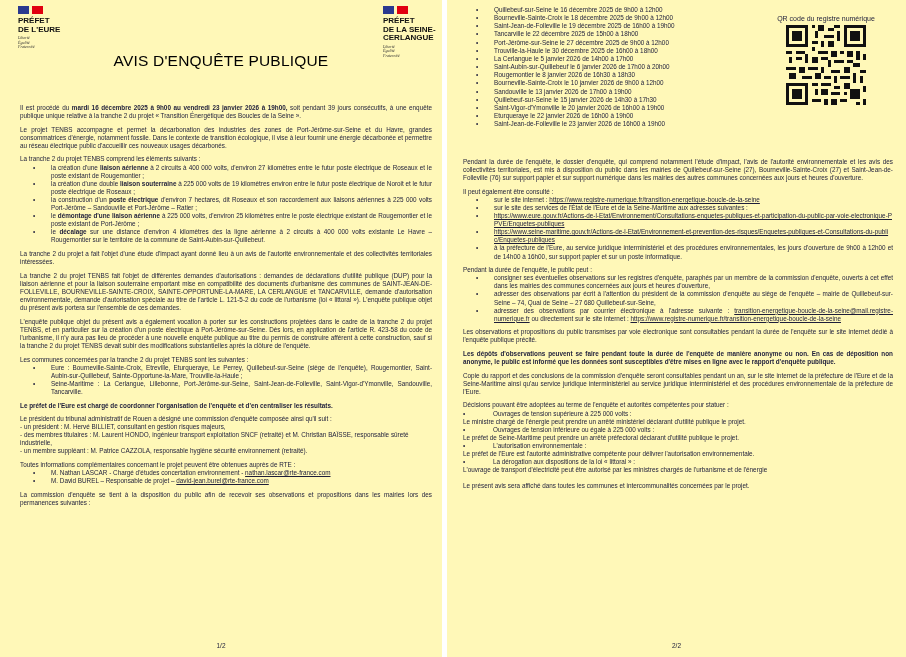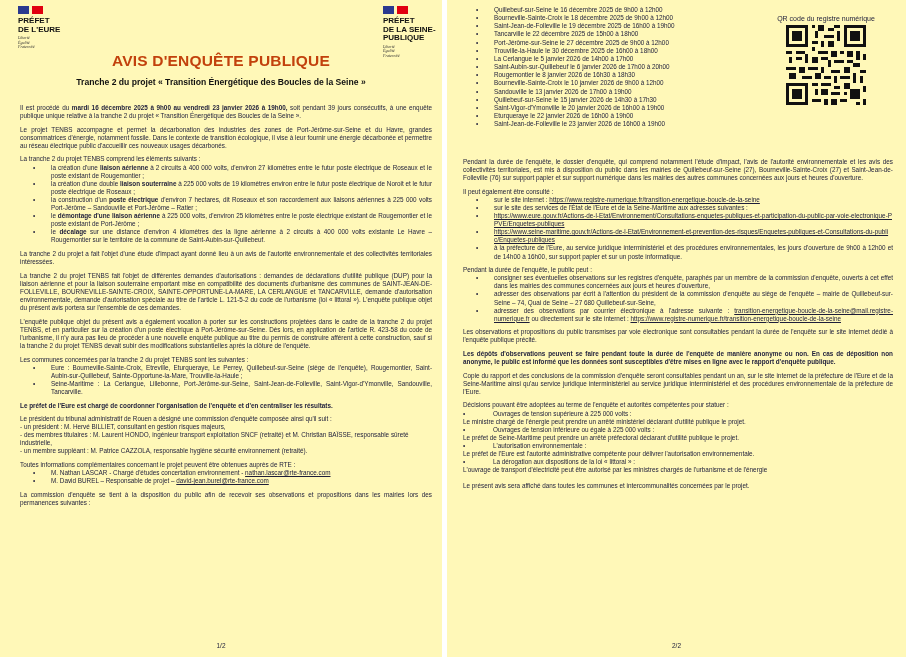--- a/index.html
+++ b/index.html
@@ -10,21 +10,21 @@
   #p2 { left:447px; width:459px; padding:6px 12px 0 16px; }
   .logo { position:absolute; top:6px; width:80px; }
   .logo .flag { display:flex; gap:3px; margin-bottom:3px; }
   .logo .flag span { display:block; width:11px; height:8px; }
   .logo .blue { background:#2b3a8f; }
   .logo .red { background:#e1000f; }
   .logo .name { font-weight:bold; font-size:8px; line-height:8.5px; color:#111; }
   .logo .motto { font-style:italic; font-family:"Liberation Serif", serif; font-size:4px; line-height:4.5px; margin-top:2px; color:#333; }
   #logo-eure { left:18px; }
   #logo-sm { left:383px; }
-  h1 { margin:0; position:absolute; top:52px; left:0; width:442px; text-align:center; font-size:15.5px; letter-spacing:0.2px; font-weight:bold; color:#c2410c; }
+  h1 { margin:0; position:absolute; top:52px; left:0; width:442px; text-align:center; font-size:15.5px; letter-spacing:0.2px; font-weight:normal; color:#000000; }
   .subtitle { position:absolute; top:77px; left:0; width:442px; text-align:center; font-size:8.6px; font-weight:bold; line-height:10.5px; color:#111; }
   .body1 { position:absolute; top:104px; left:20px; width:412px; }
   p, li { font-size:6.35px; line-height:8.1px; margin:0; text-align:justify; }
   p { margin-bottom:5.5px; }
   ul { margin:0 0 5.5px 0; padding:0 0 0 31px; list-style:none; }
   ul li { position:relative; }
   ul li::before { content:"•"; position:absolute; left:-18px; }
   b { font-weight:bold; }
   a, .link { color:#1d1d3a; text-decoration:underline; }
   .footer { position:absolute; bottom:8px; left:0; width:100%; text-align:center; font-size:6.5px; }
@@ -54,31 +54,30 @@
       <div>Fraternité</div>
     </div>
   </div>
   <div class="logo" id="logo-sm">
     <div class="flag">
         <span class="blue"></span>
         <span class="red"></span>
       </div>
     <div class="name">PRÉFET</div>
     <div class="name">DE LA SEINE-</div>
-    <div class="name">PUBLIQUE</div>
+    <div class="name">CERLANGUE</div>
     <div class="motto">
       <div>Liberté</div>
       <div>Égalité</div>
       <div>Fraternité</div>
     </div>
   </div>
 
   <h1>AVIS D'ENQUÊTE PUBLIQUE</h1>
   <div class="subtitle">
-    <div>Tranche 2 du projet « Transition Énergétique des Boucles de la Seine »</div>
   </div>
 
   <div class="body1">
     <p><span>Il est procédé du </span><b>mardi 16 décembre 2025 à 9h00 au vendredi 23 janvier 2026 à 19h00,</b><span> soit pendant 39 jours consécutifs, à une enquête publique unique relative à la tranche 2 du projet « Transition Énergétique des Boucles de la Seine ».</span></p>
     <p>Le projet TENBS accompagne et permet la décarbonation des industries des zones de Port-Jérôme-sur-Seine et du Havre, grandes consommatrices d'énergie, notamment fossile. Dans le contexte de transition écologique, il vise à leur fournir une énergie décarbonée et permettre au réseau électrique public d'accueillir ces nouveaux usages décarbonés.</p>
     <p style="margin-bottom:0">La tranche 2 du projet TENBS comprend les éléments suivants :</p>
     <ul>
       <li><span>la création d'une </span><b>liaison aérienne</b><span> à 2 circuits à 400 000 volts, d'environ 27 kilomètres entre le futur poste électrique de Roseaux et le poste existant de Rougemontier ;</span></li>
       <li><span>la création d'une double </span><b>liaison souterraine</b><span> à 225 000 volts de 19 kilomètres environ entre le futur poste électrique de Noroit et le futur poste électrique de Roseaux ;</span></li>
       <li><span>la construction d'un </span><b>poste électrique</b><span> d'environ 7 hectares, dit Roseaux et son raccordement aux liaisons aériennes à 225 000 volts Port-Jérôme – Sandouville et Port-Jérôme – Ratier ;</span></li>

